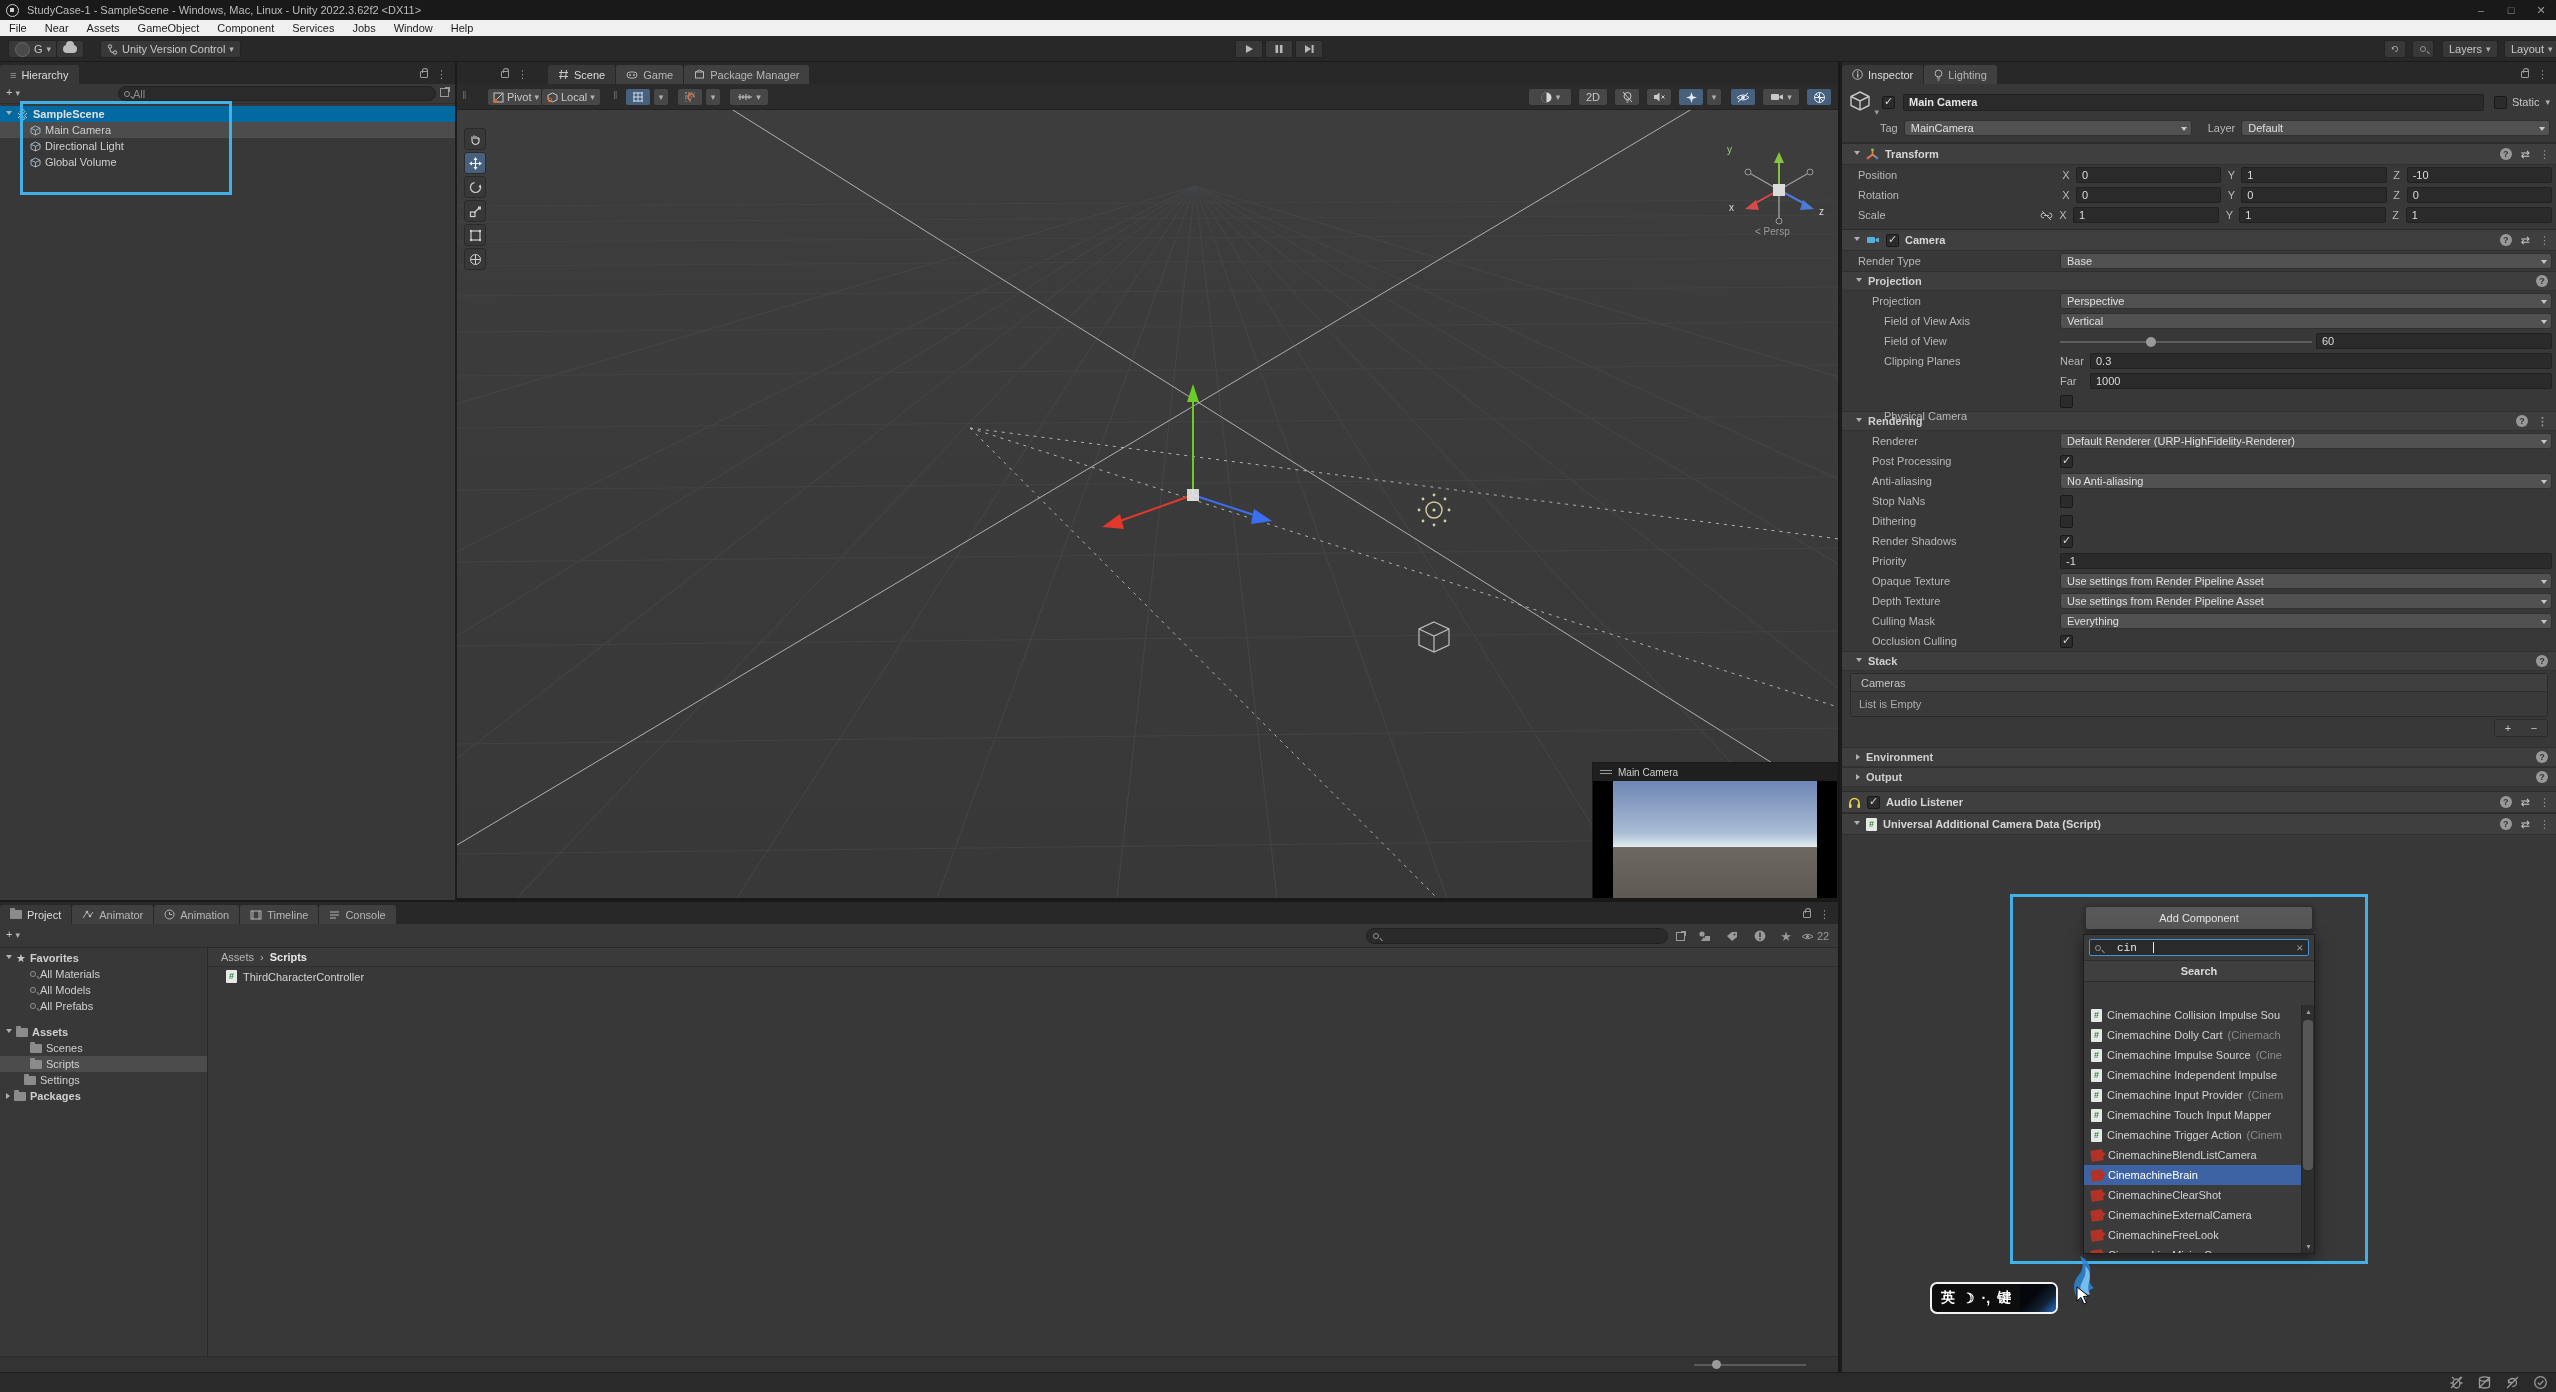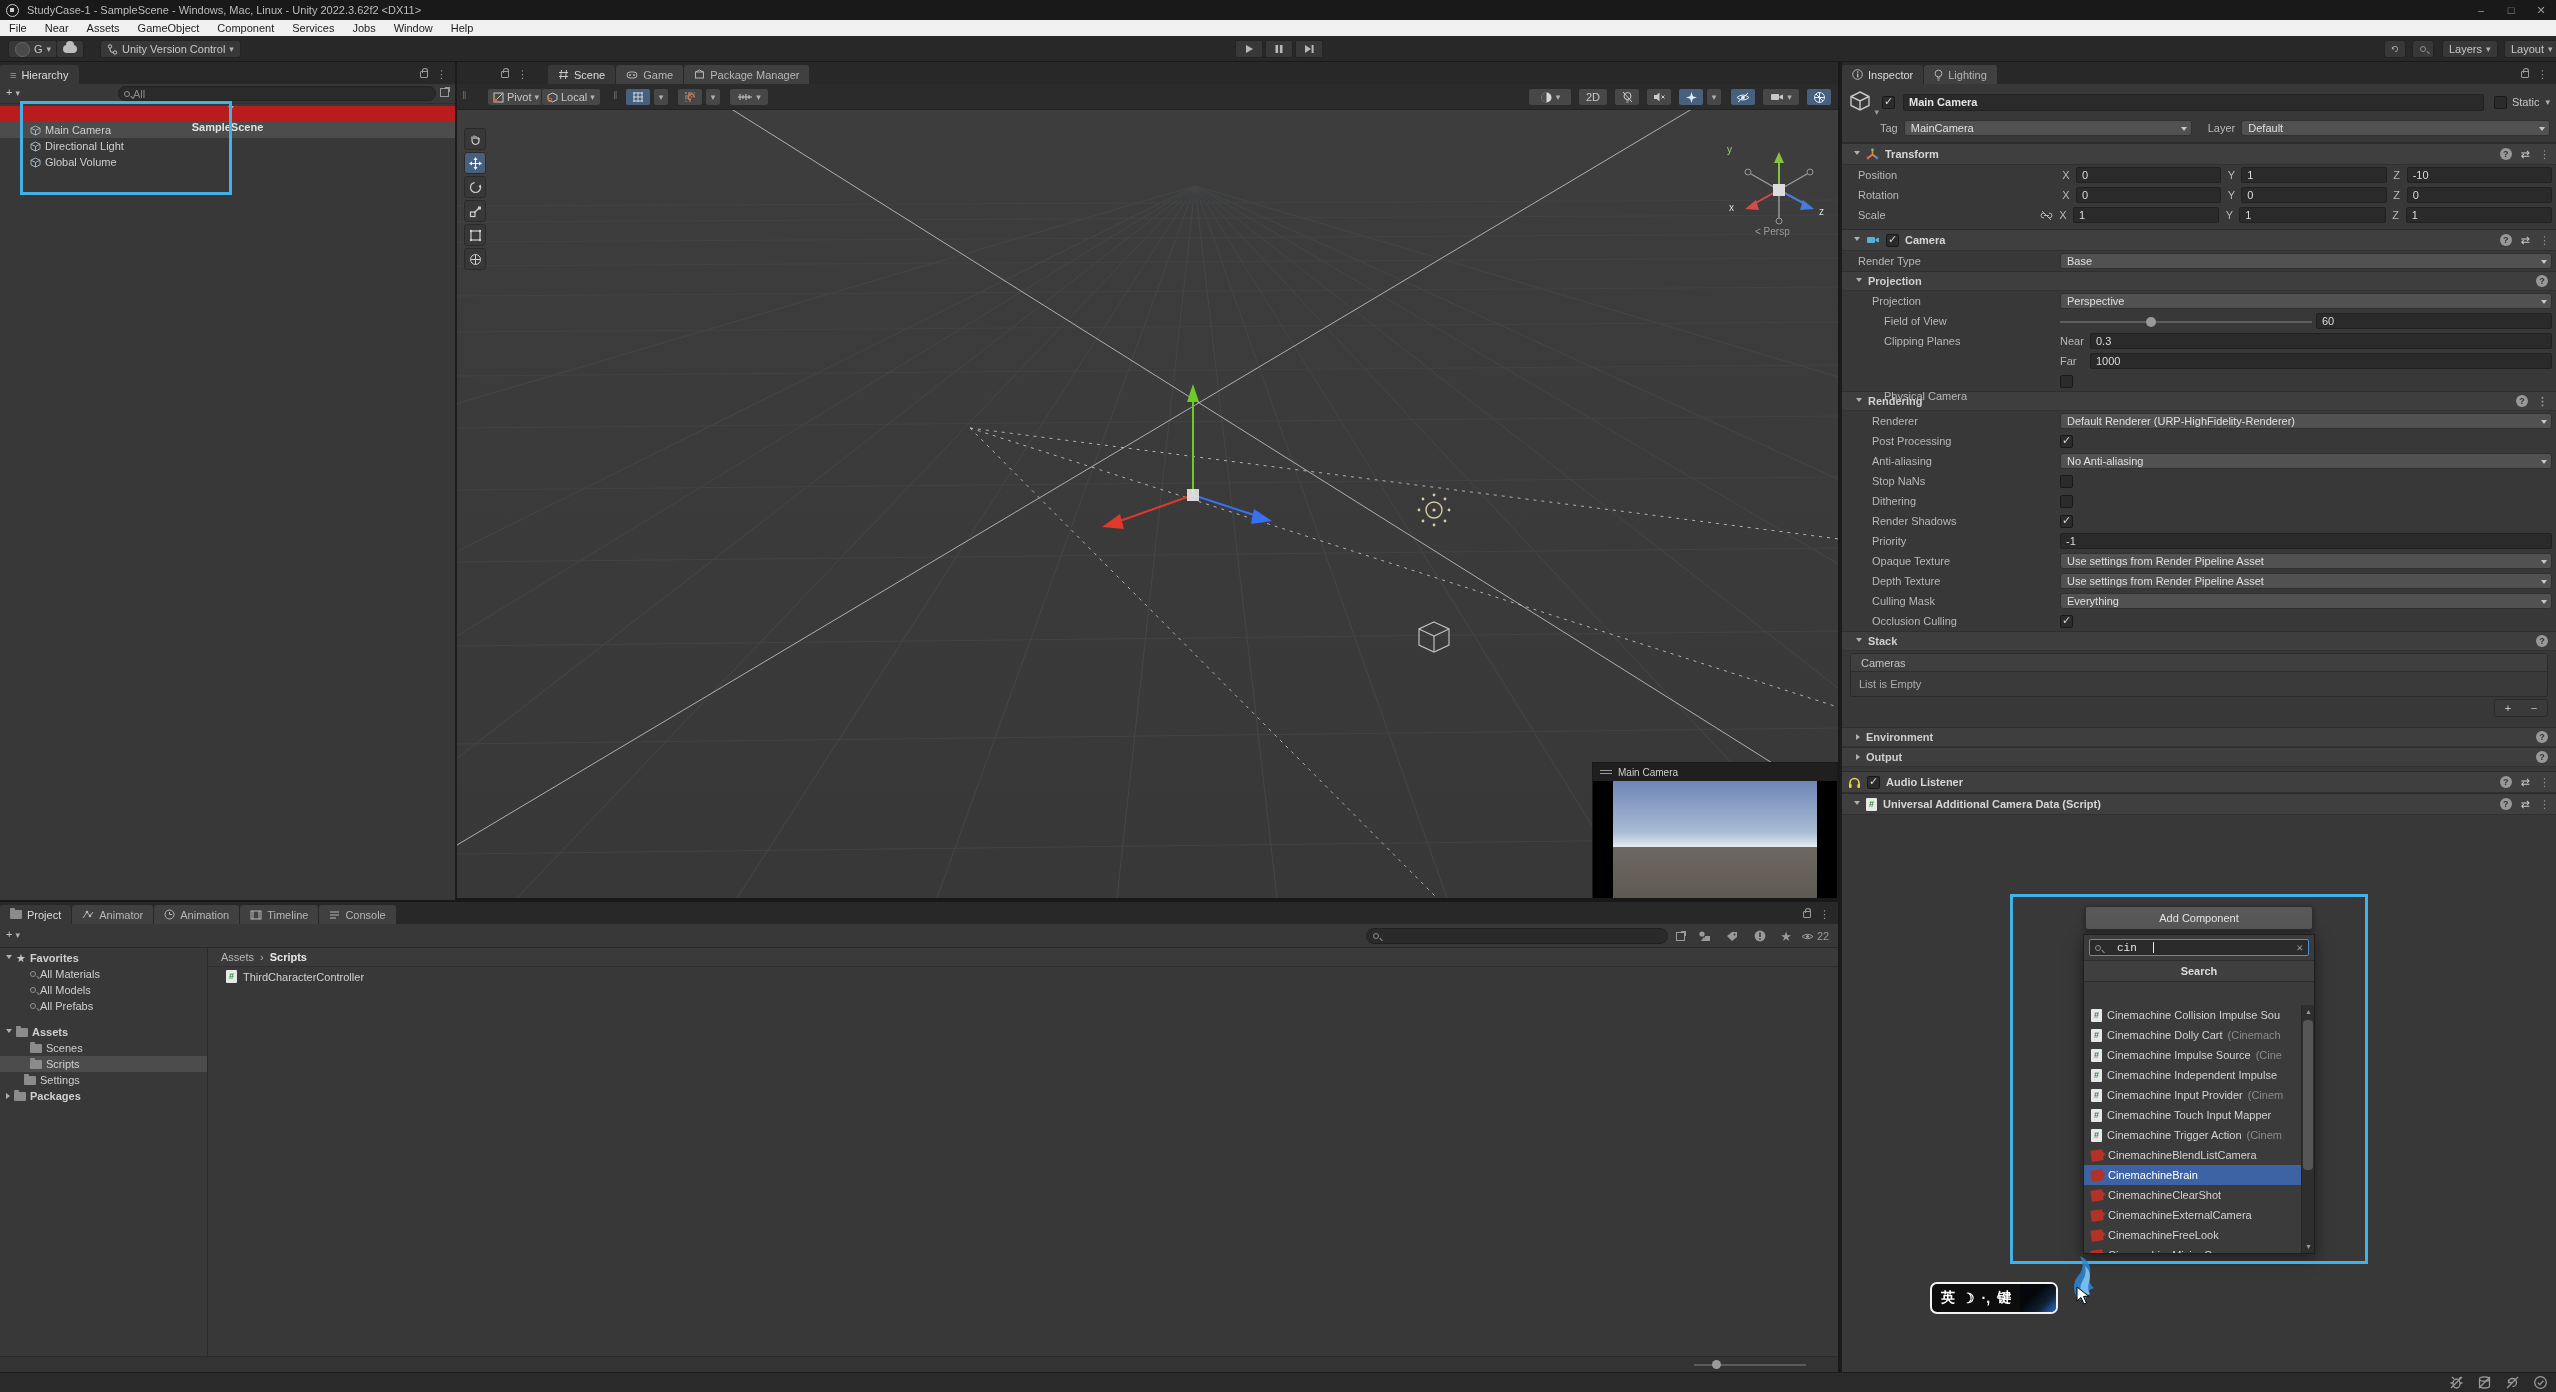--- a/index.html
+++ b/index.html
@@ -41,21 +41,21 @@
   
   #hierarchy { left:0; top:62px; width:455px; height:838px; }
   .h-toolbar { height:20px; background:#383838; border-bottom:1px solid #2e2e2e; position:relative; }
   .searchbox { position:absolute; left:118px; top:2px; width:318px; height:15px; background:#2a2a2a; border:1px solid #212121; border-radius:8px; display:flex; align-items:center; gap:3px; padding:0 5px; color:#8a8a8a; }
   .i-mag { width:6px; height:6px; border:1.3px solid #909090; border-radius:50%; position:relative; flex:0 0 auto; }
   .i-mag::after { content:""; position:absolute; left:5px; top:5px; width:4px; height:1.3px; background:#909090; transform:rotate(45deg); }
   .i-openwin { width:9px; height:9px; border:1px solid #9a9a9a; position:relative; display:inline-block; }
   .i-openwin::after { content:""; position:absolute; right:-2px; top:-2px; width:4px; height:4px; border-top:1px solid #9a9a9a; border-right:1px solid #9a9a9a; }
   .tree { padding-top:2px; }
   .trow { height:16px; display:flex; align-items:center; gap:4px; color:#cfcfcf; }
-  .trow.scene-root { background:#b91c1c; font-weight:bold;flex-direction:column; }
+  .trow.scene-root { background:#0369a1; font-weight:bold; }
   .trow.sel { background:#4c4c4c; }
   .fold { width:0; height:0; border-left:4px solid #b0b0b0; border-top:3px solid transparent; border-bottom:3px solid transparent; margin-left:6px; }
   .fold.open { border-left:none; border-top:4px solid #b0b0b0; border-right:3px solid transparent; border-left:3px solid transparent; }
 
   
   #scene { left:457px; top:62px; width:1381px; height:836px; }
   .sv-toolbar { height:26px; background:#2b2b2b; border-bottom:1px solid #222; position:relative; }
   .sv-btn { position:absolute; top:4px; height:18px; background:#474747; border:1px solid #2a2a2a; border-radius:3px; display:flex; align-items:center; justify-content:center; gap:3px; color:#c8c8c8; padding:0 5px; }
   .sv-btn.blue { background:#46607e; }
   .viewport { position:absolute; left:0; top:48px; width:1381px; height:788px; background:#3a3a3a; overflow:hidden; }
@@ -859,20 +859,28 @@
       </div>
       <div class="irow">
         <span class="lbl ind">Projection</span>
         <div class="val">
             <span class="dd">
               <span>Perspective</span>
             </span>
           </div>
       </div>
       <div class="irow">
+        <span class="lbl ind" style="padding-left:42px;">Field of View Axis</span>
+        <div class="val">
+            <span class="dd">
+              <span>Vertical</span>
+            </span>
+          </div>
+      </div>
+      <div class="irow">
         <span class="lbl ind" style="padding-left:42px;">Field of View</span>
         <div class="val">
           <div class="slider" style="flex:0 0 252px;">
               <div class="track"></div>
               <div class="knob" style="left:34%;"></div>
             </div>
           <span class="fld">60</span>
         </div>
       </div>
       <div class="irow">

